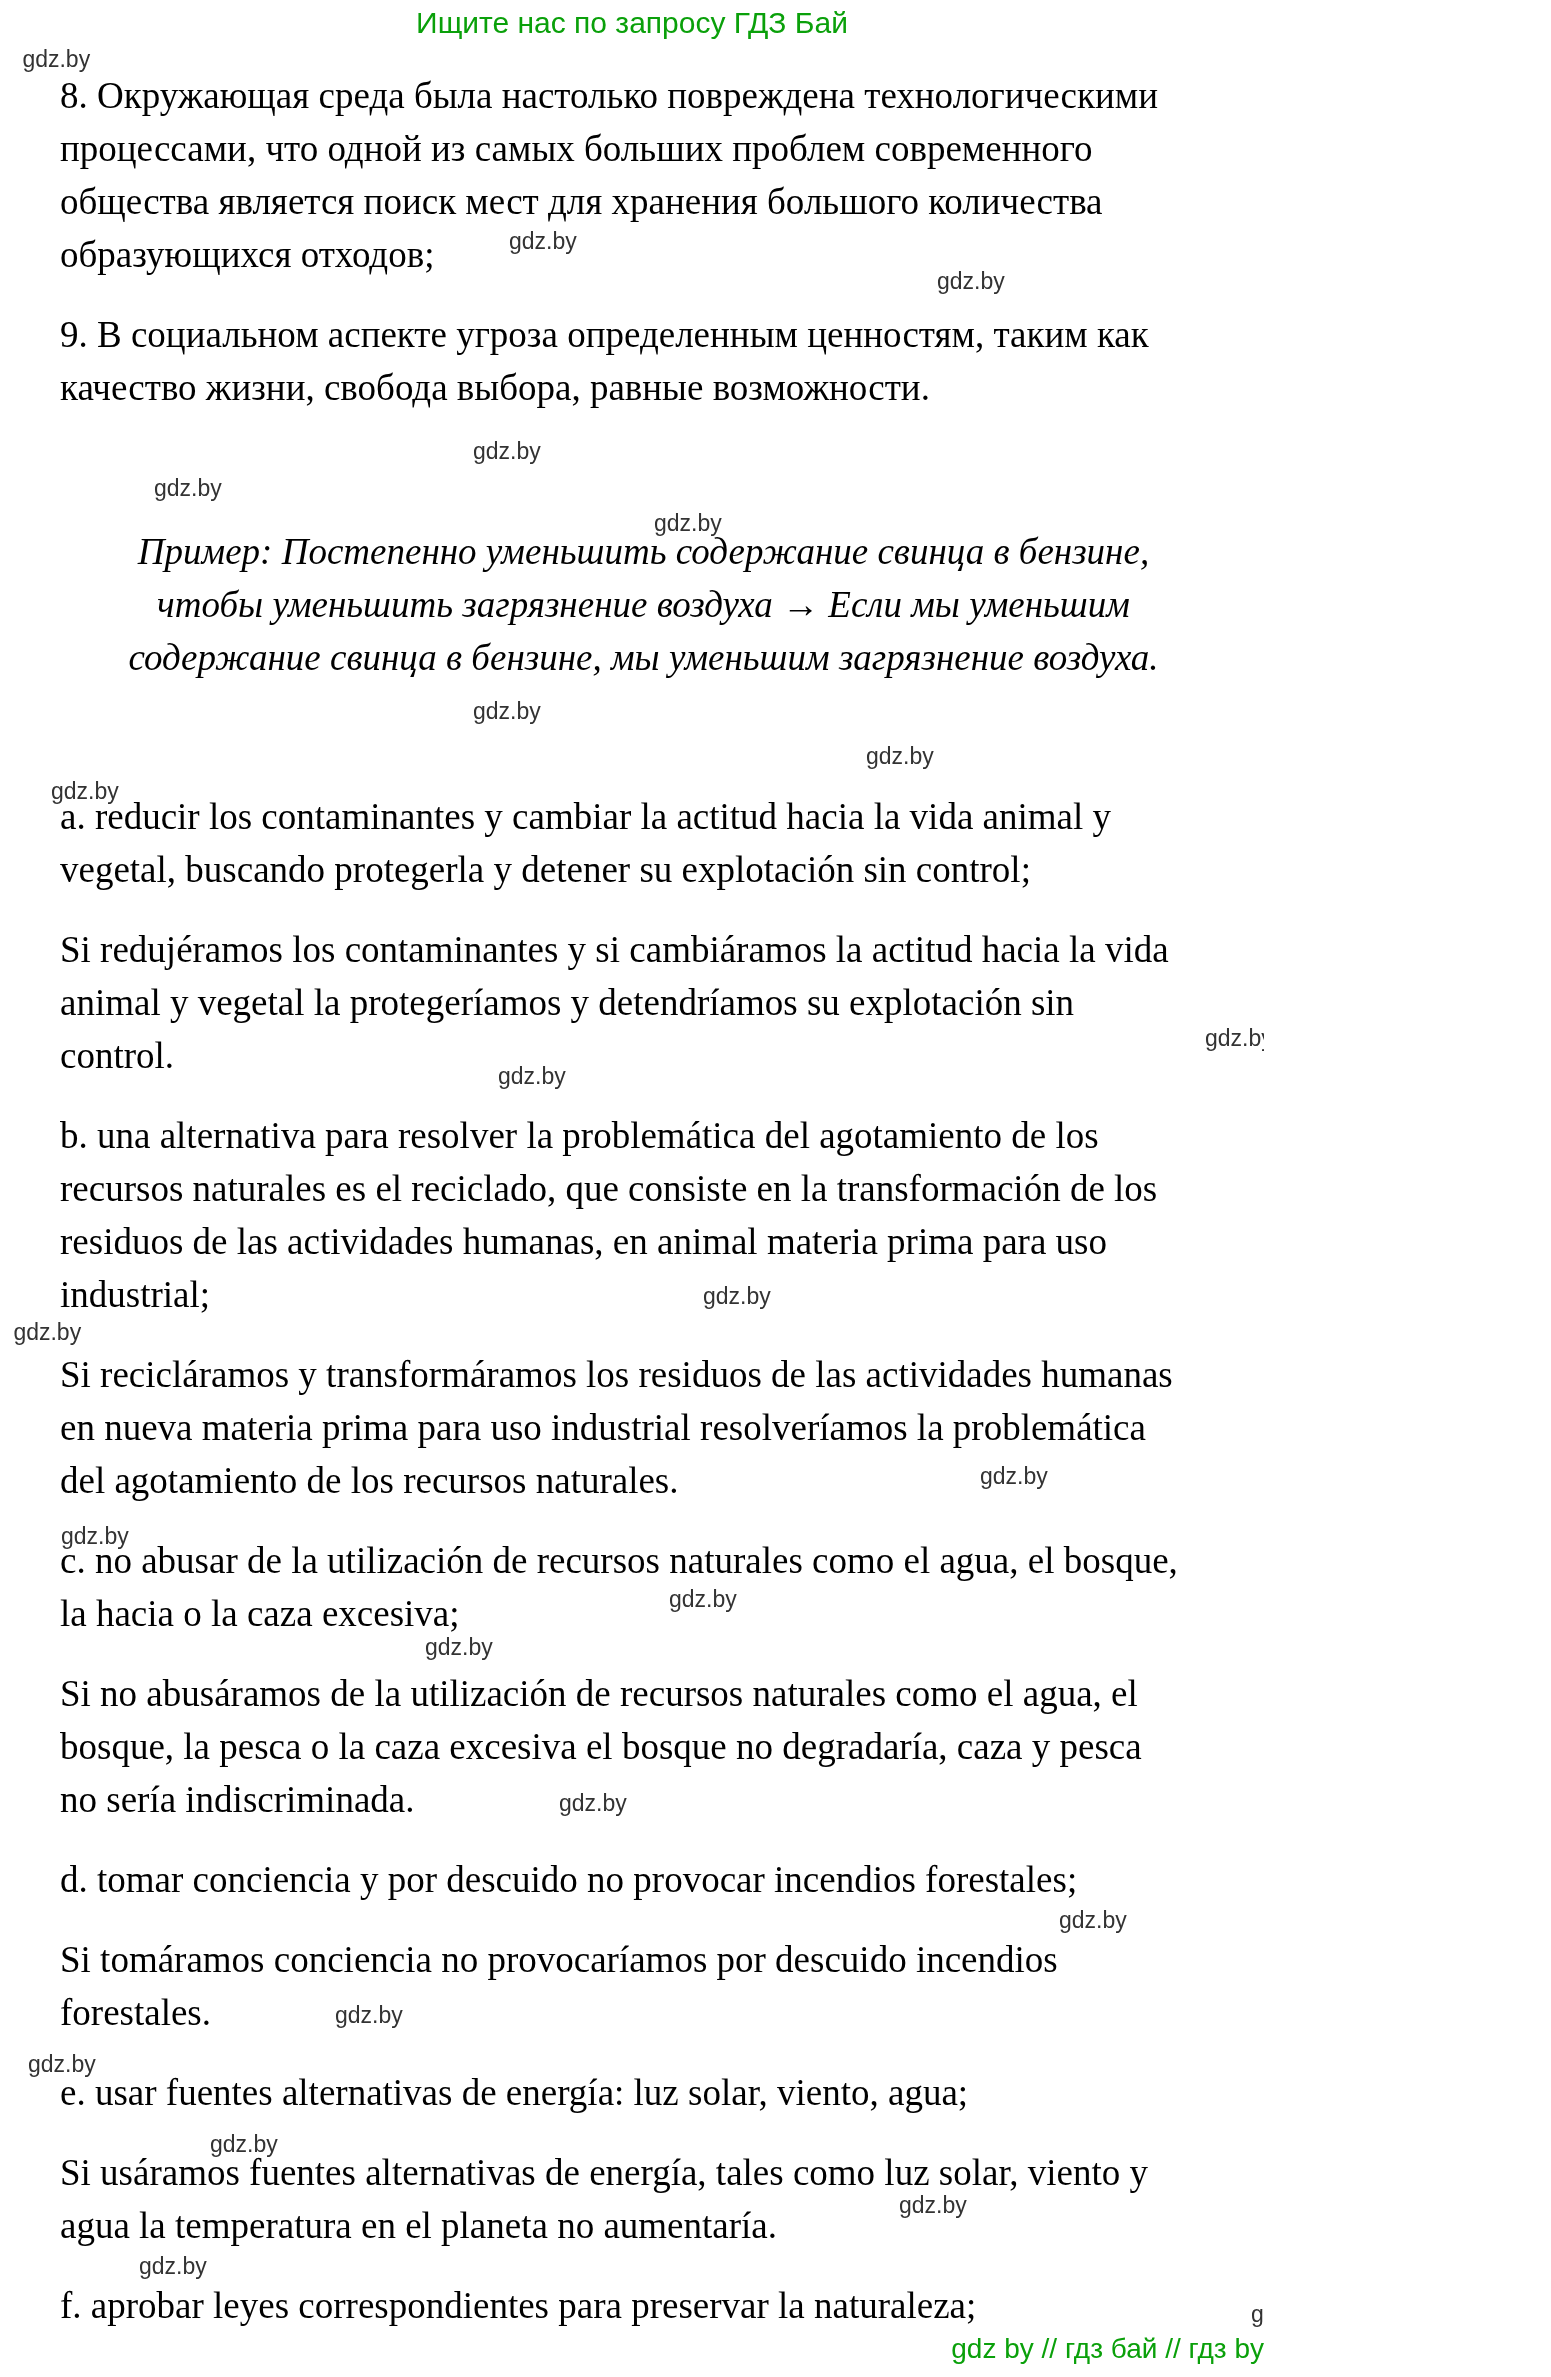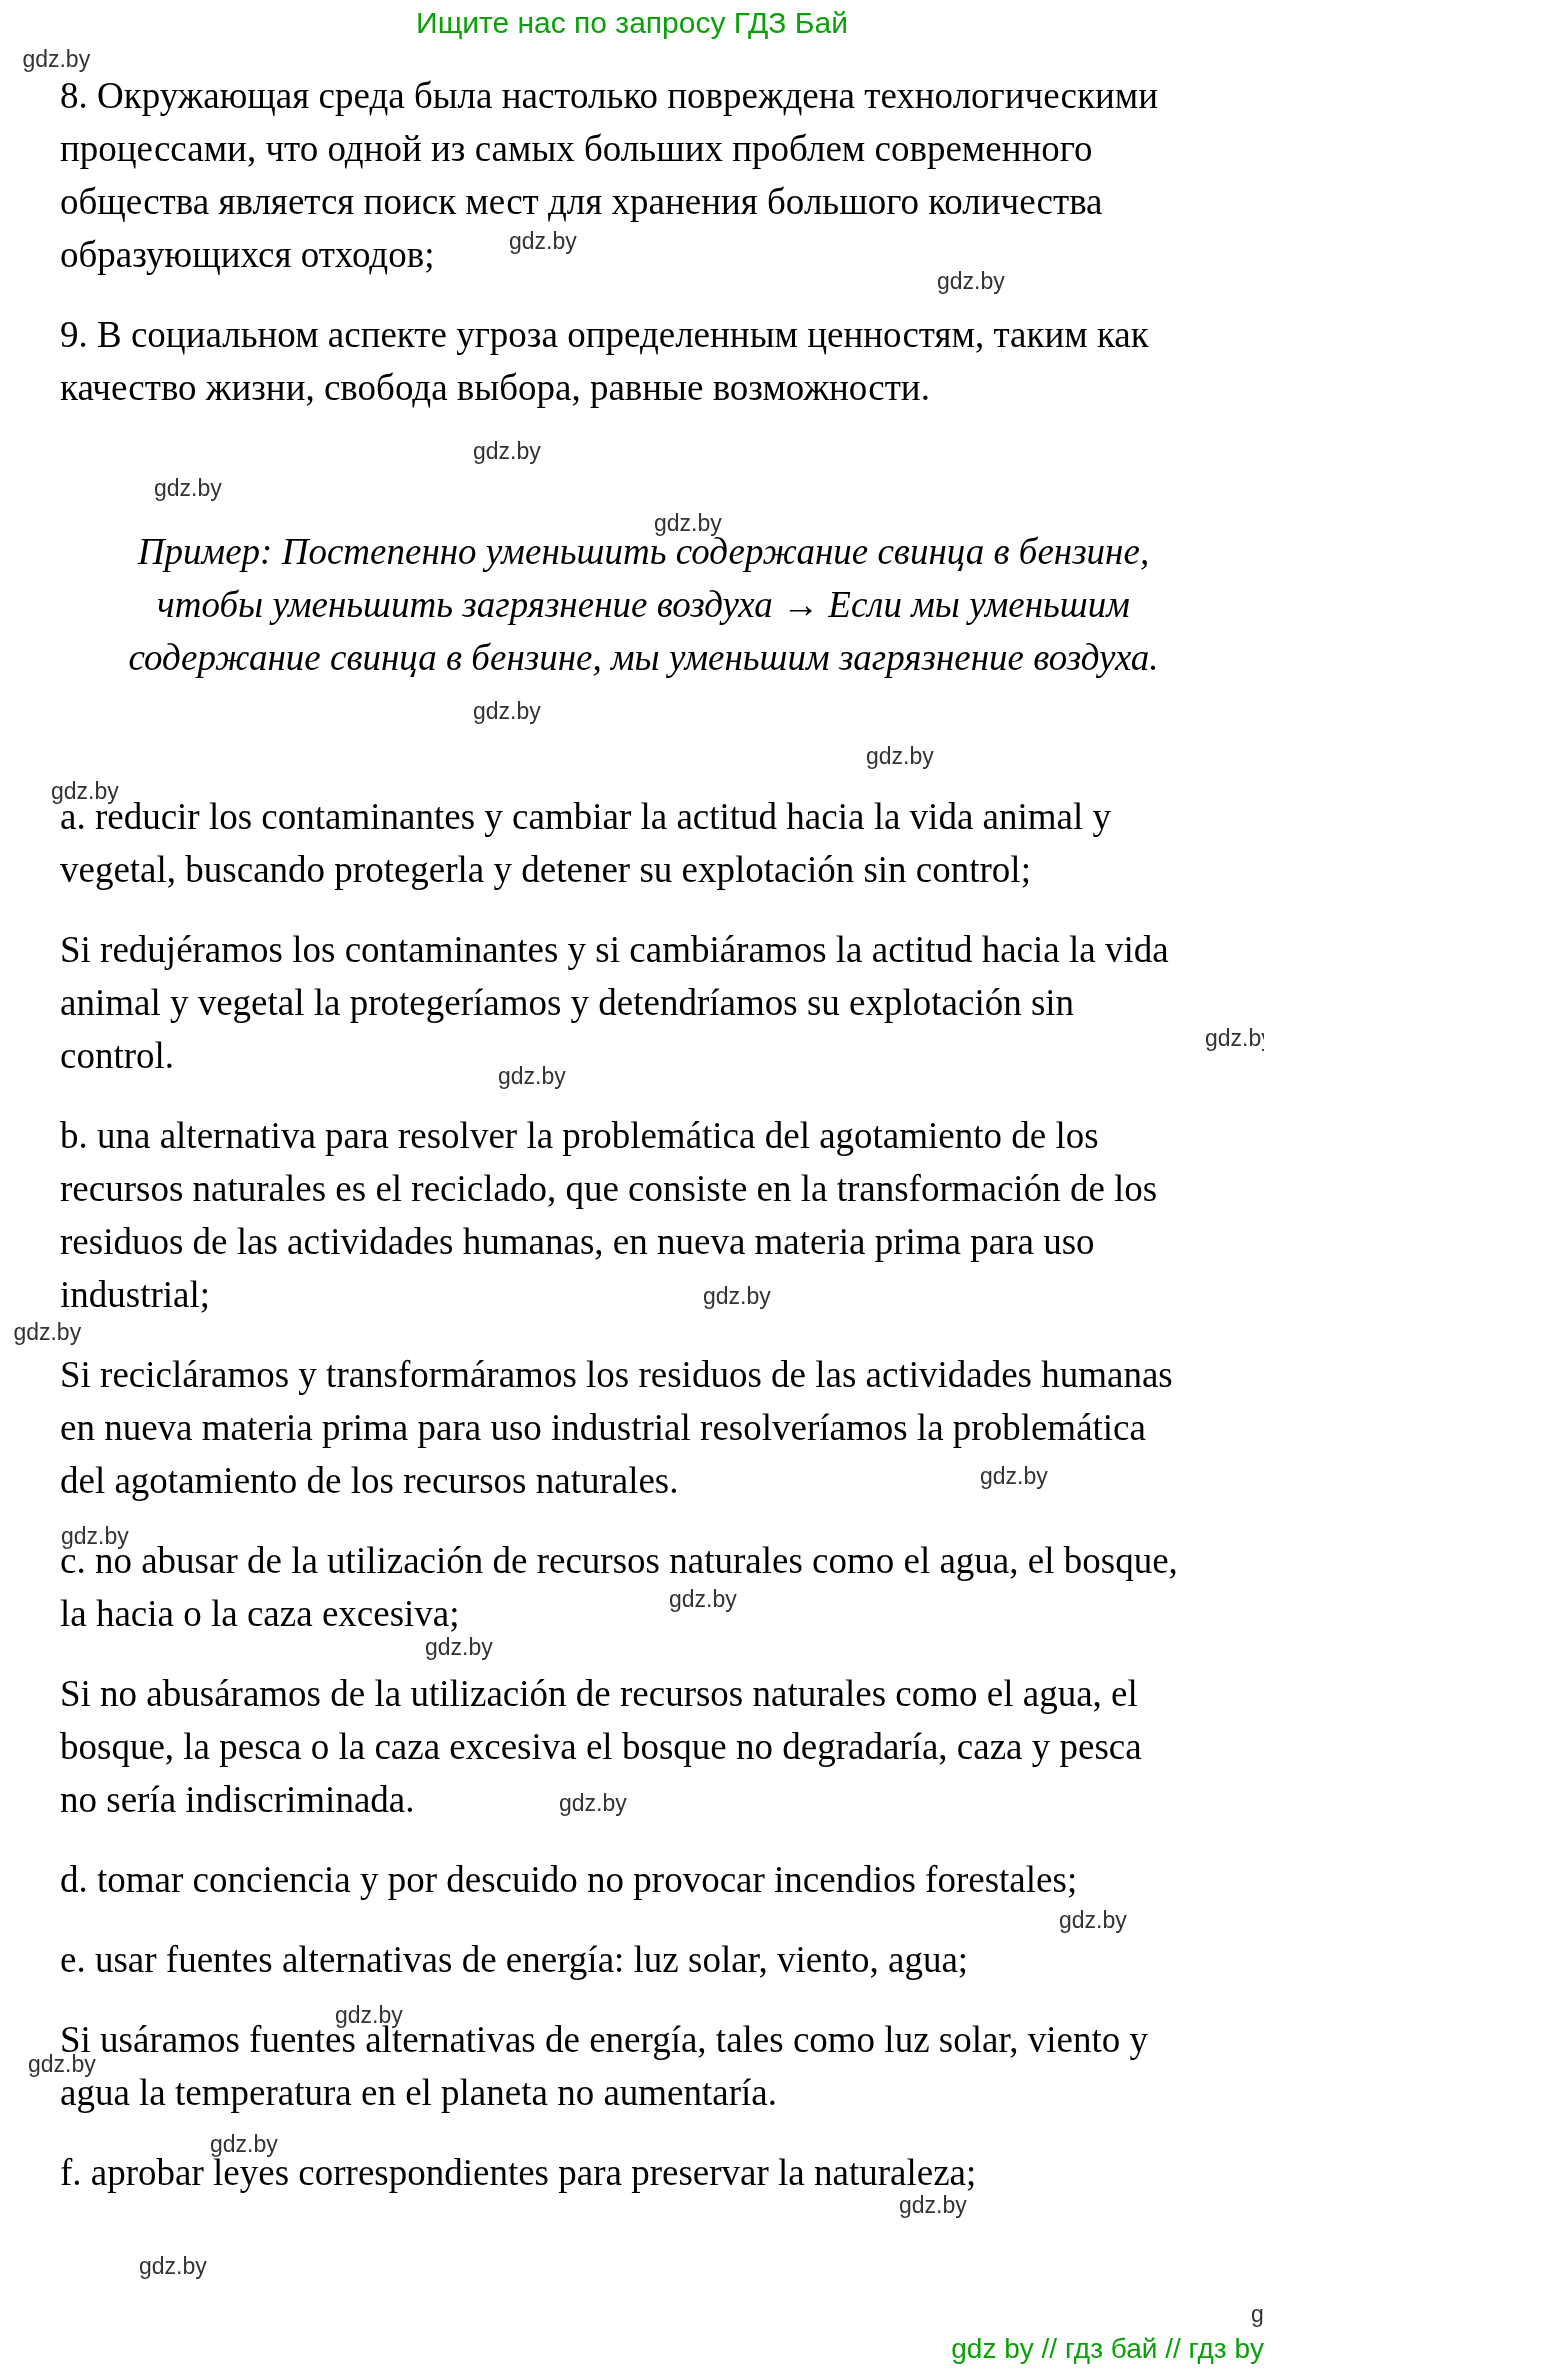--- a/index.html
+++ b/index.html
@@ -78,33 +78,35 @@
 содержание свинца в бензине, мы уменьшим загрязнение воздуха.</p>
 
     <p class="para">a. reducir los contaminantes y cambiar la actitud hacia la vida animal y
 vegetal, buscando protegerla y detener su explotación sin control;</p>
     <p class="para">Si redujéramos los contaminantes y si cambiáramos la actitud hacia la vida
 animal y vegetal la protegeríamos y detendríamos su explotación sin
 control.</p>
 
     <p class="para">b. una alternativa para resolver la problemática del agotamiento de los
 recursos naturales es el reciclado, que consiste en la transformación de los
-residuos de las actividades humanas, en nueva materia prima para uso
+residuos de las actividades humanas, en animal materia prima para uso
 industrial;</p>
     <p class="para">Si recicláramos y transformáramos los residuos de las actividades humanas
 en nueva materia prima para uso industrial resolveríamos la problemática
 del agotamiento de los recursos naturales.</p>
 
     <p class="para">c. no abusar de la utilización de recursos naturales como el agua, el bosque,
 la hacia o la caza excesiva;</p>
     <p class="para">Si no abusáramos de la utilización de recursos naturales como el agua, el
 bosque, la pesca o la caza excesiva el bosque no degradaría, caza y pesca
 no sería indiscriminada.</p>
 
     <p class="para">d. tomar conciencia y por descuido no provocar incendios forestales;</p>
+    <p class="para">Si tomáramos conciencia no provocaríamos por descuido incendios
+forestales.</p>
 
     <p class="para">e. usar fuentes alternativas de energía: luz solar, viento, agua;</p>
     <p class="para">Si usáramos fuentes alternativas de energía, tales como luz solar, viento y
 agua la temperatura en el planeta no aumentaría.</p>
 
     <p class="para">f. aprobar leyes correspondientes para preservar la naturaleza;</p>
   </div>
 
   <div class="footer-note">gdz by // гдз бай // гдз by</div>
 

